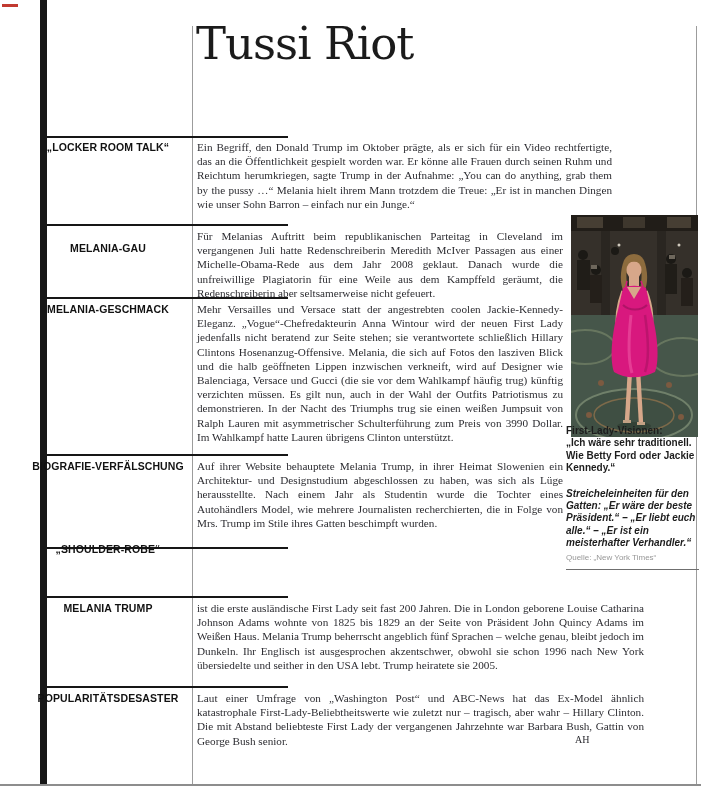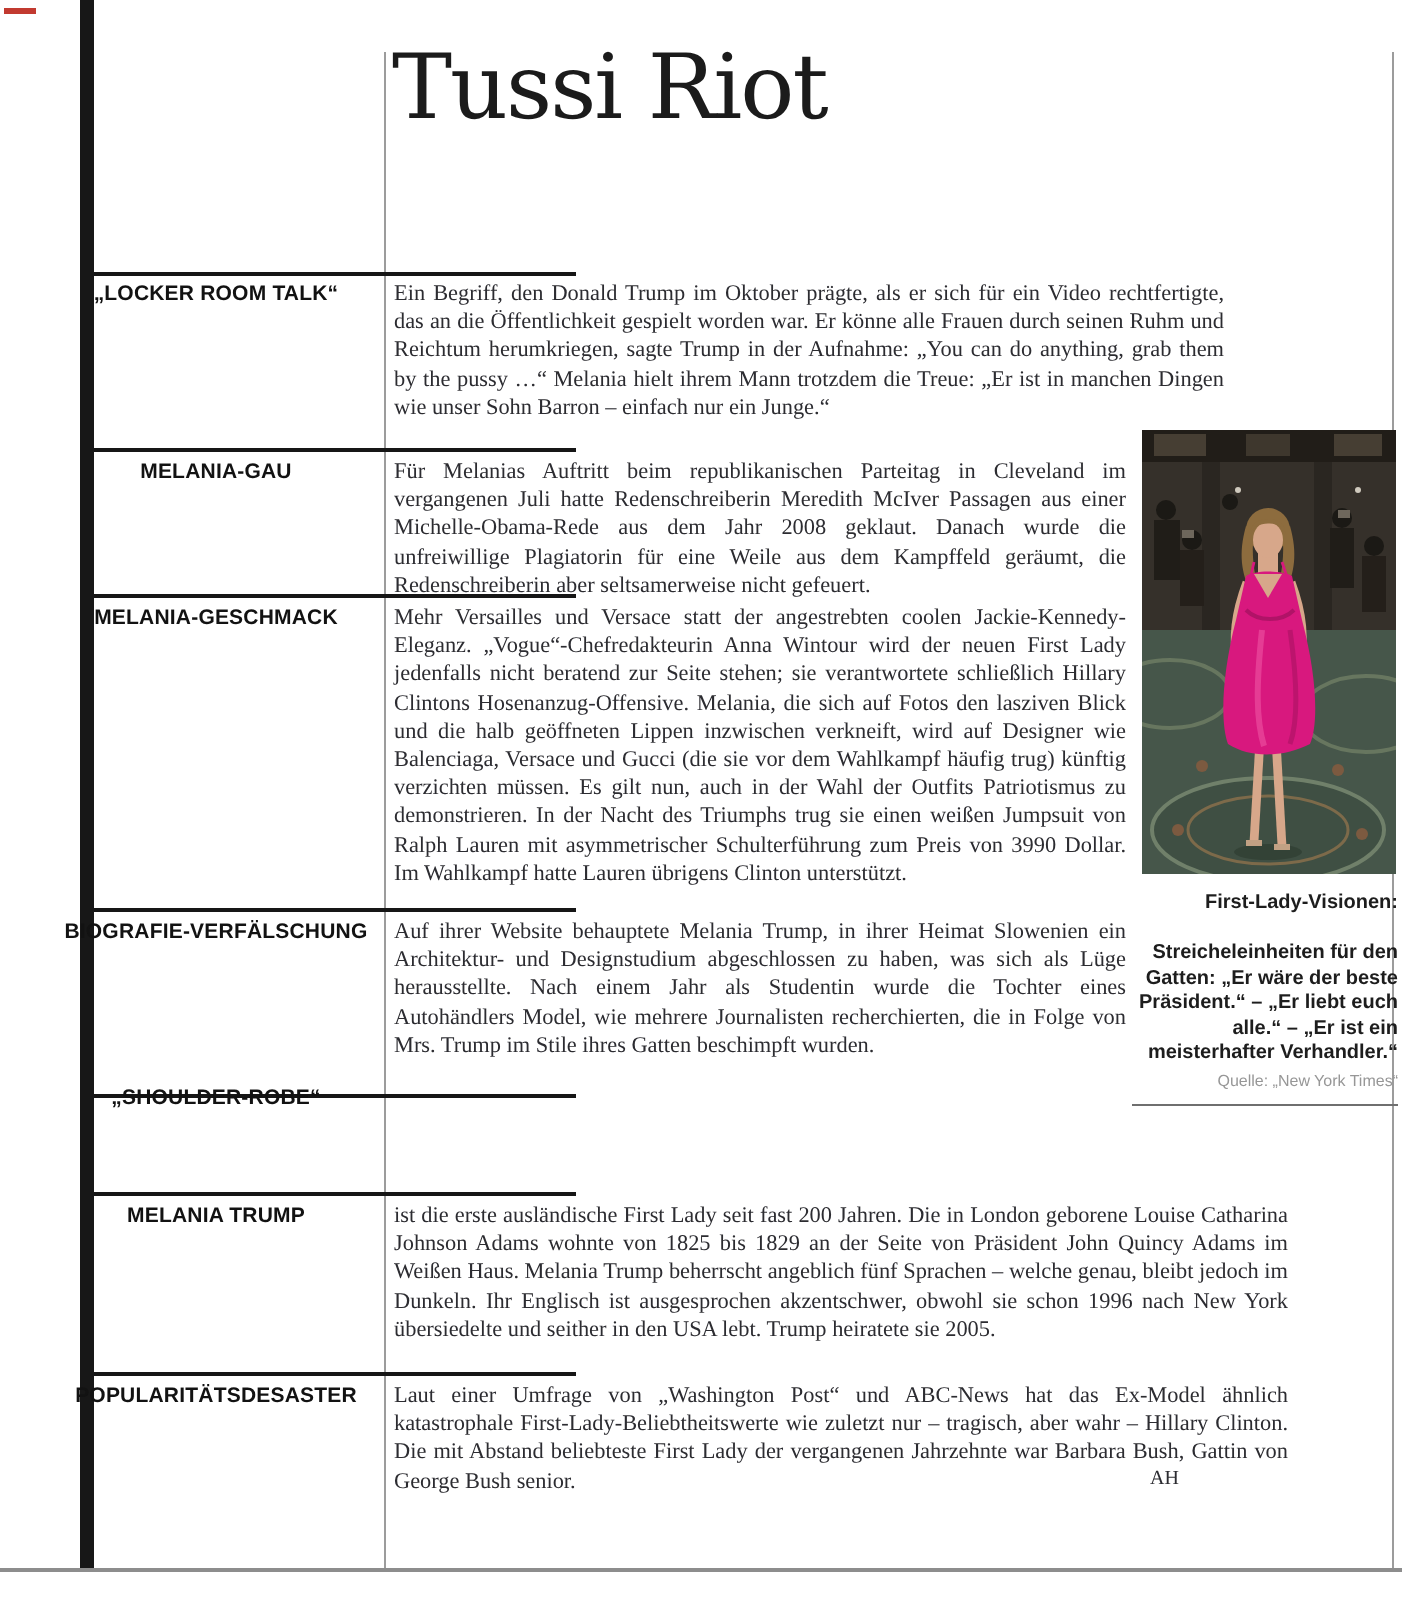--- a/index.html
+++ b/index.html
@@ -25,25 +25,25 @@
   .body{position:absolute;left:197px;font-size:11.2px;line-height:14.2px;color:#2c2c31;
         text-align:justify;}
   .w-narrow{width:366px;}
   .w-mid{width:415px;}
   .w-wide{width:447px;}
   .initials{position:absolute;left:575px;top:734px;width:30px;text-align:left;
             font-size:10px;color:#2c2c31;}
   
   .photo{position:absolute;left:571px;top:215px;width:127px;height:222px;overflow:hidden;}
   .photo svg{display:block;width:100%;height:100%;}
-  .caption{position:absolute;left:566px;top:446px;width:133px;
-           font-family:"Liberation Sans","DejaVu Sans",sans-serif;color:#222;text-align:right;}
+  .caption{position:absolute;left:566px;top:425px;width:133px;
+           font-family:"Liberation Sans","DejaVu Sans",sans-serif;color:#222;}
   .cap-bold{font-weight:bold;font-size:10px;line-height:12.4px;color:#1d1d1d;}
   .cap-credit{font-size:9px;line-height:12px;color:#8b8b8b;margin-top:3px;}
-  .cap-quote2{font-weight:bold;font-size:10px;line-height:12.4px;color:#1d1d1d;margin-top:13px;}
+  .cap-quote2{font-weight:bold;font-size:10px;line-height:12.4px;color:#1d1d1d;margin-top:13px;font-style:italic;}
   .cap-src{font-size:8px;line-height:10px;color:#979797;margin-top:3px;}
   .cap-rule{margin-top:6px;border-top:1px solid #6f6f6f;height:0;}
 </style>
 </head>
 <body>
 
 <div class="page">
 
   <div class="proof-dash"></div>
   <div class="black-bar"></div>
@@ -57,21 +57,21 @@
   <div class="sep" style="top:224px"></div>
   <div class="sep" style="top:297px"></div>
   <div class="sep" style="top:454px"></div>
   <div class="sep" style="top:547px"></div>
   <div class="sep" style="top:596px"></div>
   <div class="sep" style="top:686px"></div>
 
   <div class="label" style="top:141px">„LOCKER ROOM TALK“</div>
   <div class="body w-mid" style="top:140px">Ein Begriff, den Donald Trump im Oktober prägte, als er sich für ein Video rechtfertigte, das an die Öffentlichkeit gespielt worden war. Er könne alle Frauen durch seinen Ruhm und Reichtum herumkriegen, sagte Trump in der Aufnahme: „You can do anything, grab them by the pussy …“ Melania hielt ihrem Mann trotzdem die Treue: „Er ist in manchen Dingen wie unser Sohn Barron – einfach nur ein Junge.“</div>
 
-  <div class="label" style="top:230px">MELANIA-GAU</div>
+  <div class="label" style="top:242px">MELANIA-GAU</div>
   <div class="body w-narrow" style="top:229px">Für Melanias Auftritt beim republikanischen Parteitag in Cleveland im vergangenen Juli hatte Redenschreiberin Meredith McIver Passagen aus einer Michelle-Obama-Rede aus dem Jahr 2008 geklaut. Danach wurde die unfreiwillige Plagiatorin für eine Weile aus dem Kampffeld geräumt, die Redenschreiberin aber seltsamerweise nicht gefeuert.</div>
 
   <div class="label" style="top:303px">MELANIA-GESCHMACK</div>
   <div class="body w-narrow" style="top:302px">Mehr Versailles und Versace statt der angestrebten coolen Jackie-Kennedy-Eleganz. „Vogue“-Chefredakteurin Anna Wintour wird der neuen First Lady jedenfalls nicht beratend zur Seite stehen; sie verantwortete schließlich Hillary Clintons Hosenanzug-Offensive. Melania, die sich auf Fotos den lasziven Blick und die halb geöffneten Lippen inzwischen verkneift, wird auf Designer wie Balenciaga, Versace und Gucci (die sie vor dem Wahlkampf häufig trug) künftig verzichten müssen. Es gilt nun, auch in der Wahl der Outfits Patriotismus zu demonstrieren. In der Nacht des Triumphs trug sie einen weißen Jumpsuit von Ralph Lauren mit asymmetrischer Schulterführung zum Preis von 3990 Dollar. Im Wahlkampf hatte Lauren übrigens Clinton unterstützt.</div>
 
   <div class="label" style="top:460px">BIOGRAFIE-VERFÄLSCHUNG</div>
   <div class="body w-narrow" style="top:459px">Auf ihrer Website behauptete Melania Trump, in ihrer Heimat Slowenien ein Architektur- und Designstudium abgeschlossen zu haben, was sich als Lüge herausstellte. Nach einem Jahr als Studentin wurde die Tochter eines Autohändlers Model, wie mehrere Journalisten recherchierten, die in Folge von Mrs. Trump im Stile ihres Gatten beschimpft wurden.</div>
 
   <div class="label" style="top:543px">„SHOULDER-ROBE“</div>
 
@@ -138,18 +138,19 @@
       <path d="M52,73 C56,70 70,70 75,73 L80,95 C88,125 88,148 84,157 C70,164 54,164 43,157 C39,146 40,122 47,95 Z" fill="#d8187e"></path>
       <path d="M56,72 L63,84 L70,72 Z" fill="#d7a78a"></path>
       <path d="M52,90 C58,96 70,96 76,90" stroke="#b01367" stroke-width="2" fill="none"></path>
       <path d="M60,100 C57,128 57,145 61,158" stroke="#ef55a4" stroke-width="3" fill="none" opacity="0.6"></path>
       <path d="M74,100 C78,128 78,146 74,157" stroke="#b01367" stroke-width="2.5" fill="none" opacity="0.7"></path>
     </svg>
   </div>
 
   <div class="caption">
     <div class="cap-bold">First-Lady-Visionen:</div>
+    <div class="cap-bold">„Ich wäre sehr traditionell. Wie Betty Ford oder Jackie Kennedy.“</div>
     <div class="cap-quote2">Streicheleinheiten für den Gatten: „Er wäre der beste Präsident.“ – „Er liebt euch alle.“ – „Er ist ein meisterhafter Verhandler.“</div>
     <div class="cap-src">Quelle: „New York Times“</div>
     <div class="cap-rule"></div>
   </div>
 
 </div>
 
 </body></html>

